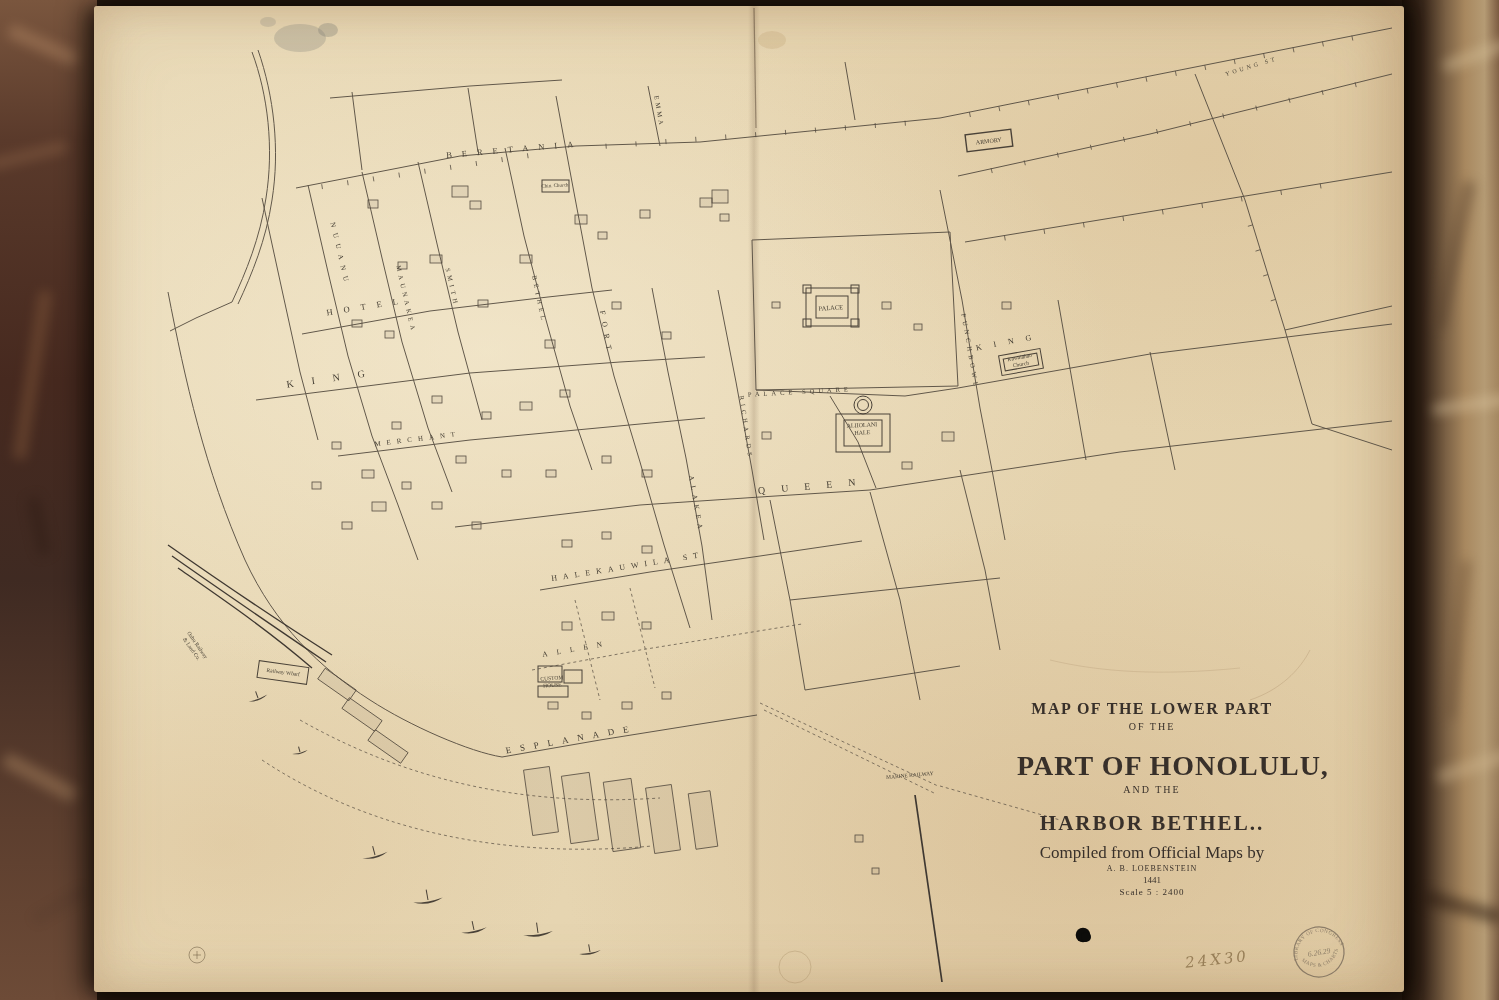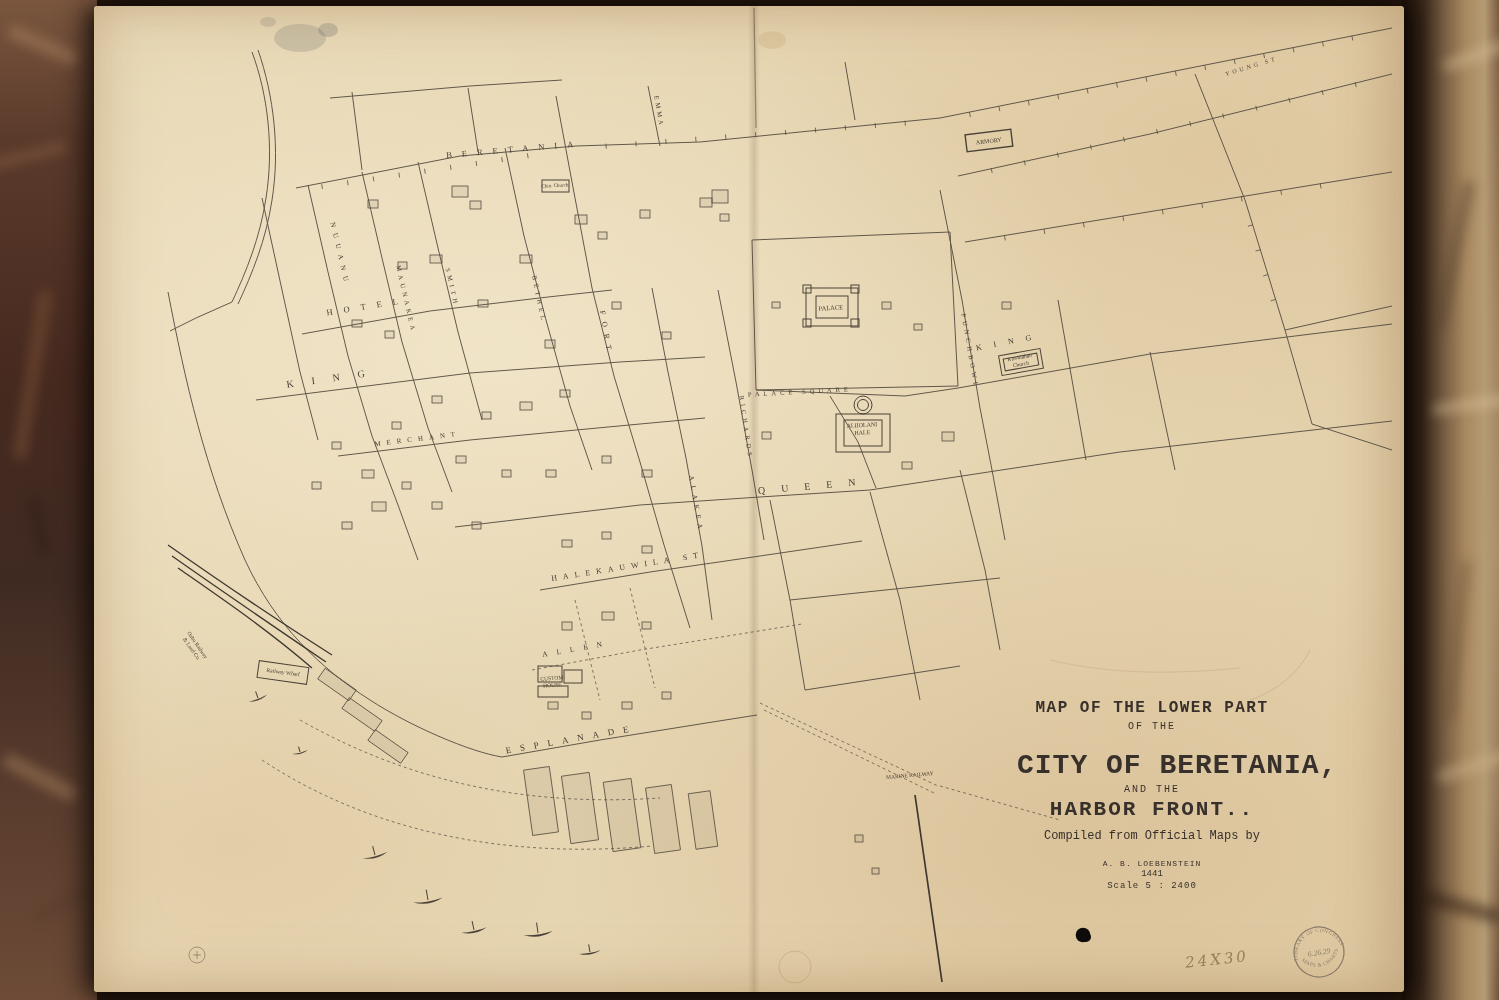--- a/index.html
+++ b/index.html
@@ -30,27 +30,27 @@
       radial-gradient(900px 500px at 30% 35%, rgba(250,242,220,.5), rgba(250,242,220,0) 70%),
       radial-gradient(700px 400px at 85% 15%, rgba(210,180,135,.35), rgba(210,180,135,0) 70%),
       radial-gradient(800px 500px at 75% 85%, rgba(205,172,128,.4), rgba(205,172,128,0) 65%),
       radial-gradient(500px 300px at 10% 85%, rgba(215,185,140,.35), rgba(215,185,140,0) 70%),
       linear-gradient(105deg,#e9dab8 0%,#e6d5b1 45%,#e2cfa9 100%);
     box-shadow:-12px 0 24px rgba(10,5,2,.55), 12px 0 24px rgba(10,5,2,.5), 0 5px 16px rgba(10,5,2,.45),
       inset 0 0 70px rgba(160,120,80,.18), inset -26px 0 44px rgba(150,110,70,.22), inset 18px 0 30px rgba(180,140,95,.15);}
   svg.map{position:absolute;left:0;top:0;width:1499px;height:1000px;}
   
   .title-block{position:absolute;left:1017px;top:700px;width:270px;text-align:center;color:#38302а;color:#38302a;}
-  .title-block div{line-height:1.1;font-family:Liberation Mono, monospace;}
+  .title-block div{line-height:1.1;}
   .t1{font-size:16px;letter-spacing:1.5px;font-weight:700;margin-bottom:3px;}
   .t2{font-size:10px;letter-spacing:2px;margin-bottom:19px;}
   .t3{font-size:28px;letter-spacing:1px;font-weight:700;margin-bottom:3px;white-space:nowrap;}
-  .t4{font-size:10px;letter-spacing:2px;margin-bottom:3px;}
+  .t4{font-size:10px;letter-spacing:2px;margin-bottom:17px;}
   .t5{font-size:21px;letter-spacing:2px;font-weight:700;margin-bottom:9px;}
-  .t6{font-size:12px;margin-bottom:16px;}
+  .t6{font-size:17px;margin-bottom:2px;}
   .t7{font-size:8px;letter-spacing:1px;margin-bottom:2px;}
   .t8{font-size:9px;margin-bottom:2px;}
   .t9{font-size:9px;letter-spacing:1px;}
   
   .size-note{position:absolute;left:1185px;top:948px;width:110px;font-size:15px;letter-spacing:3px;
     color:#977e57;transform:rotate(-6deg);font-style:italic;font-family:"DejaVu Serif",serif;}
   
   svg.stamp{position:absolute;left:1285px;top:919px;width:68px;height:66px;}
 </style>
 </head>
@@ -351,23 +351,23 @@
     </g>
     <g stroke="rgba(110,92,68,0.55)" fill="none">
       <circle cx="197" cy="955" r="8"></circle>
         <path d="M193,955 L201,955 M197,951 L197,959"></path>
     </g>
   </svg>
 
   <div class="title-block">
     <div class="t1">MAP OF THE LOWER PART</div>
     <div class="t2">OF THE</div>
-    <div class="t3">CITY OF BERETANIA,</div>
+    <div class="t3">PART OF HONOLULU,</div>
     <div class="t4">AND THE</div>
-    <div class="t5">HARBOR FRONT..</div>
+    <div class="t5">HARBOR BETHEL..</div>
     <div class="t6">Compiled from Official Maps by</div>
     <div class="t7">A. B. LOEBENSTEIN</div>
     <div class="t8">1441</div>
     <div class="t9">Scale    5 : 2400</div>
   </div>
 
   <svg class="stamp" viewBox="0 0 70 70">
     <defs>
       <path id="st-top" d="M11,38 A24,24 0 0 1 59,38" fill="none"></path>
       <path id="st-bot" d="M13,34 A23,23 0 0 0 57,34" fill="none"></path>

